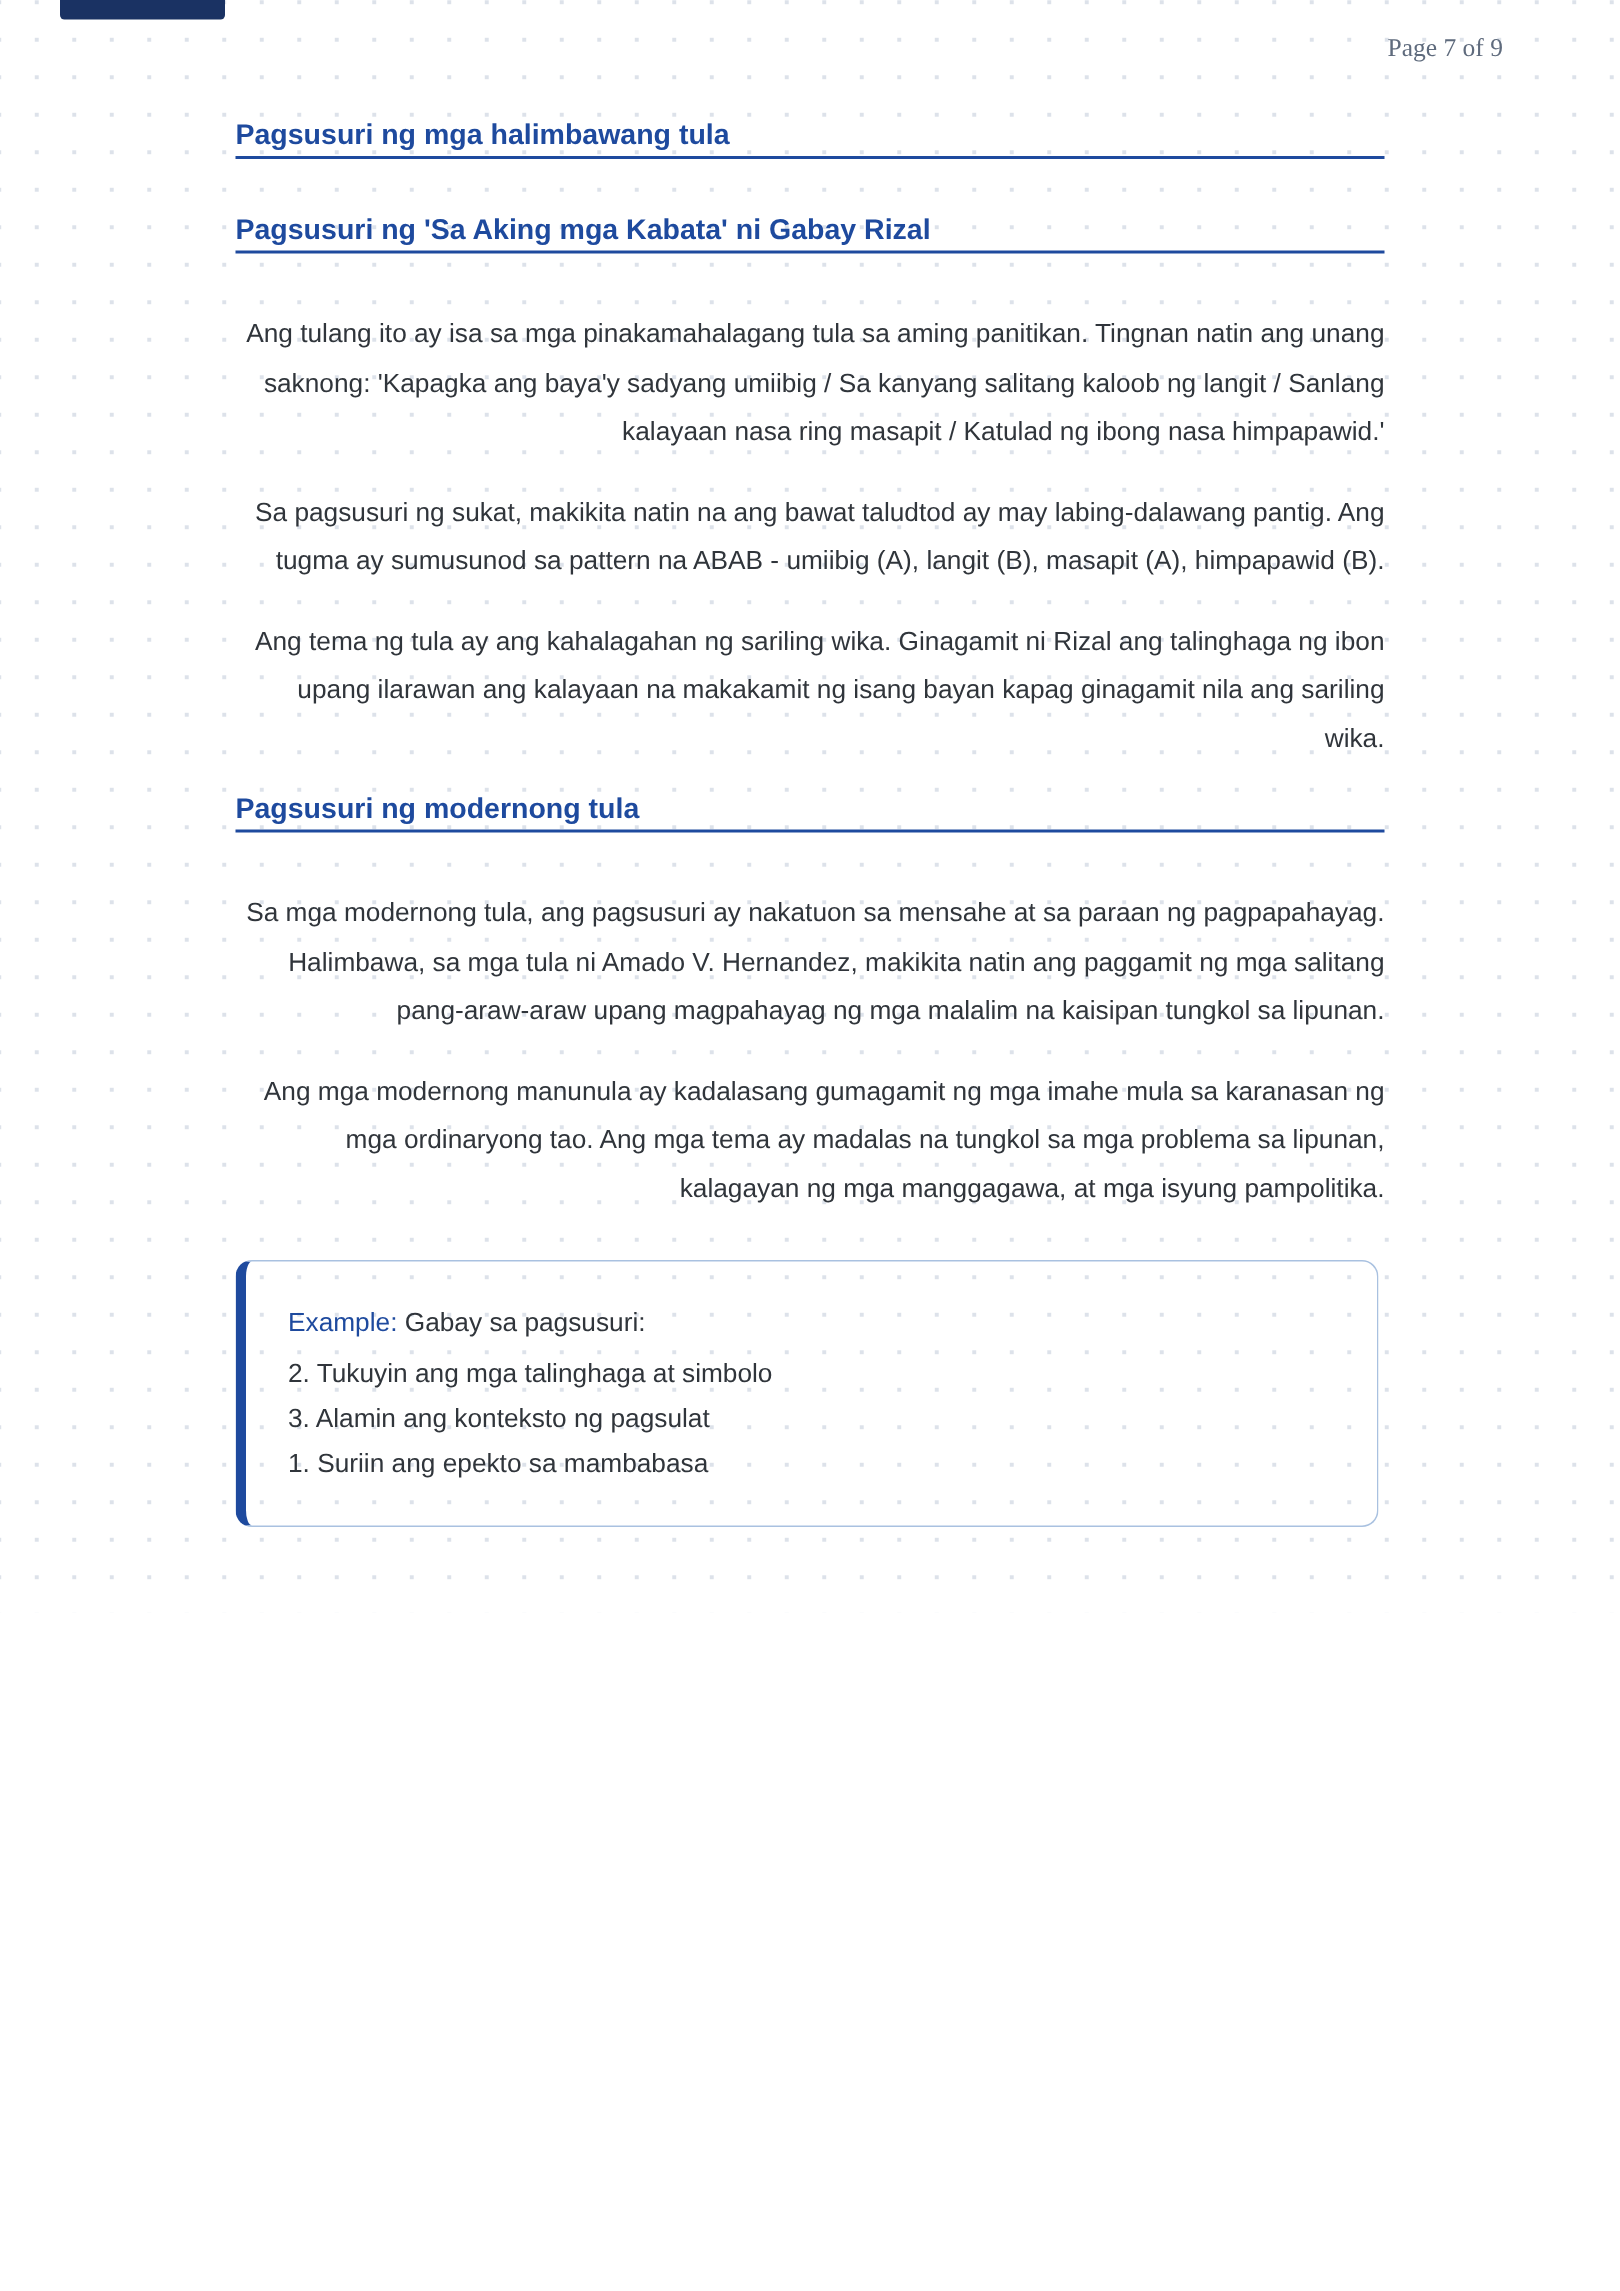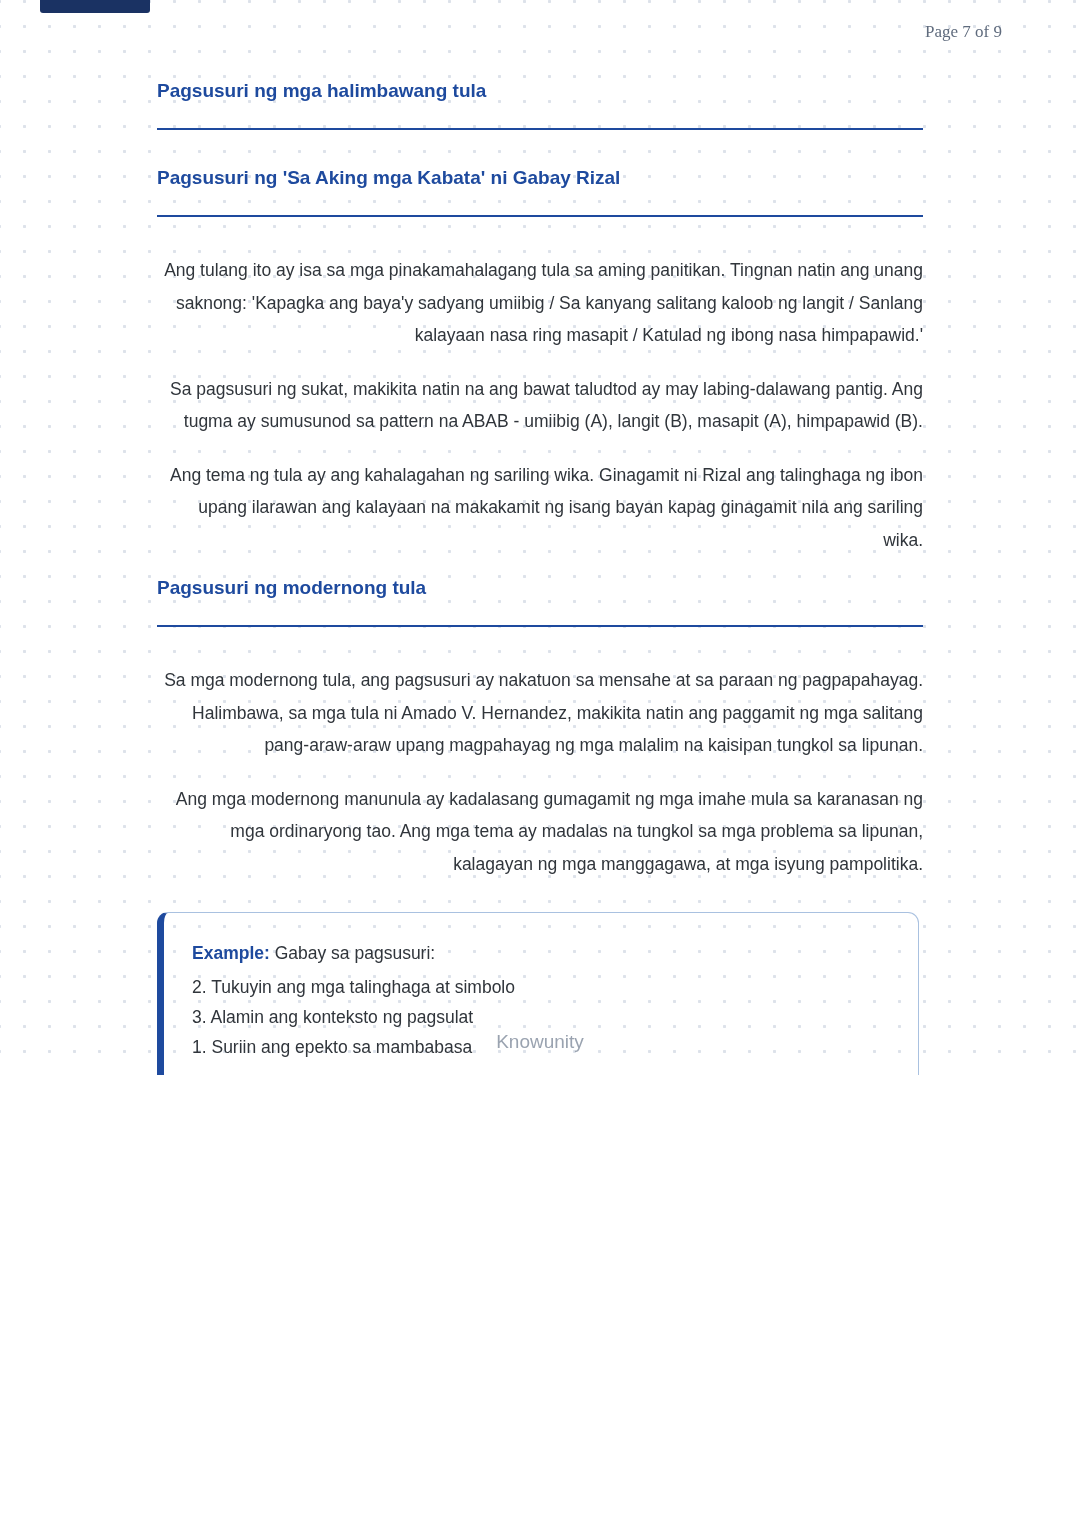--- a/index.html
+++ b/index.html
@@ -42,21 +42,21 @@
     left: 157px;
     top: 80px;
     width: 766px;
     color: #30353b;
   }
   .section-title {
     font-size: 19px;
     font-weight: 700;
     color: #1e4a9e;
     margin: 0 0 37px 0;
-    padding: 0 0 26px 0;
+    padding: 0 0 2px 0;
     border-bottom: 2px solid #1e4a9e;
   }
   .section-title.spaced-top {
     margin-top: 16px;
   }
   .content p.body-para {
     font-size: 17.5px;
     line-height: 32.5px;
     margin: 0 0 21px 0;
     text-align: right;
@@ -70,21 +70,21 @@
     padding: 25px 30px 27px 28px;
     background: transparent;
   }
   .callout-intro {
     font-size: 17.5px;
     line-height: 30px;
     margin: 0 0 4px 0;
   }
   .callout-label {
     color: #1e4a9e;
-    font-weight: 700;
+    font-weight: 400;
     text-align: center;
   }
   .callout-item {
     font-size: 17.5px;
     line-height: 30px;
   }
   .footer {
     position: absolute;
     left: 0;
     right: 0;
@@ -126,15 +126,14 @@
         <strong class="callout-label">Example:</strong>
         <span>Gabay sa pagsusuri:</span>
       </p>
       <div class="callout-item">2. Tukuyin ang mga talinghaga at simbolo</div>
       <div class="callout-item">3. Alamin ang konteksto ng pagsulat</div>
       <div class="callout-item">1. Suriin ang epekto sa mambabasa</div>
     </div>
 
   </main>
 
-  <footer class="footer">Knowunity</footer>
 
 </div>
 
 </body></html>

